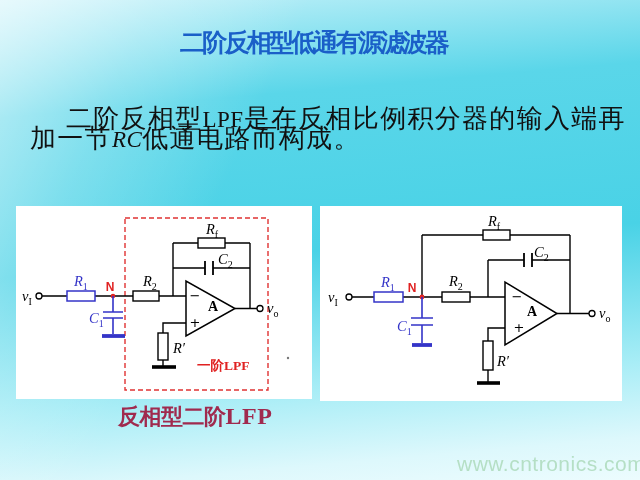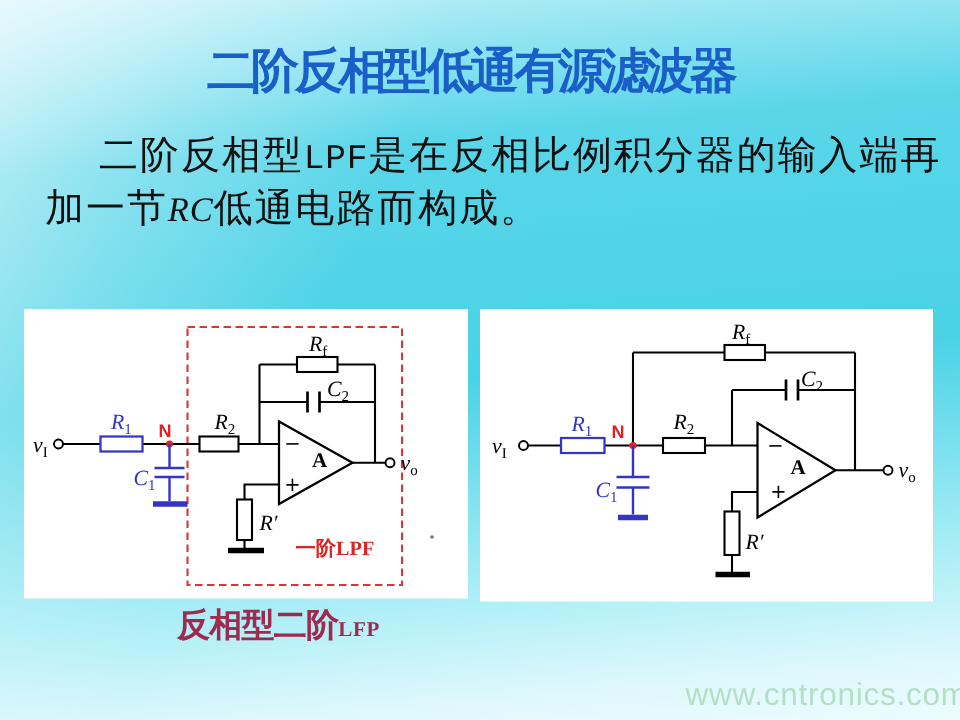--- a/index.html
+++ b/index.html
@@ -2,35 +2,35 @@
 <html><head>
 <meta charset="utf-8">
 <style>
   html,body{margin:0;padding:0;}
   .slide{position:relative;width:640px;height:480px;overflow:hidden;
     background:
       linear-gradient(115deg, rgba(255,255,255,.60) 0%, rgba(255,255,255,.25) 18%, rgba(255,255,255,0) 36%),
       linear-gradient(175deg, #c4f1f9 0%, #5ad6e9 22%, #49d2e6 52%, #a8edf6 78%, #ddf8fc 92%, #ecfcfe 100%);
     font-family:"Liberation Sans",sans-serif;}
   .title{position:absolute;left:0;top:26px;width:627px;text-align:center;
-    font-size:32px;font-weight:bold;color:#1a5fc8;letter-spacing:-2.75px;
+    font-size:25px;font-weight:bold;color:#1a5fc8;letter-spacing:-2.75px;
     font-family:"Liberation Serif",serif;white-space:nowrap;}
   .bodyline{position:absolute;color:#111;font-size:26px;
     font-family:"Liberation Serif",serif;white-space:nowrap;}
   .cjk{letter-spacing:1.3px;}
   .latin{font-size:23px;letter-spacing:.5px;}
-  .line1{left:66px;top:86px;font-family:Liberation Mono, monospace;}
+  .line1{left:66px;top:101px;}
   .line2{left:30px;top:121px;}
   .ital{font-style:italic;font-size:23px;letter-spacing:.5px;}
   .panel{position:absolute;background:#ffffff;}
   .panel-left{left:16px;top:206px;width:296px;height:193px;}
   .panel-right{left:320px;top:206px;width:302px;height:195px;}
   .caption{position:absolute;color:#a02a4e;font-weight:bold;
     font-family:"Liberation Serif",serif;white-space:nowrap;font-size:22px;letter-spacing:-0.5px;}
-  .caption .latcap{font-size:14px;letter-spacing:.5px;}
+  .caption .latcap{font-size:24px;letter-spacing:.5px;}
   .cap-left{left:118px;top:402px;}
   .cap-right{left:368px;top:408px;}
   .watermark{position:absolute;left:457px;top:452px;font-size:21px;color:#b5dfc5;
     font-family:"Liberation Sans",sans-serif;letter-spacing:.5px;}
   svg text{font-family:"Liberation Serif",serif;}
   .lbl{font-style:italic;font-size:14.5px;fill:#000;}
   .lblsub{font-style:normal;font-size:10px;fill:#000;}
   .blue,.bluesub{fill:#3434c8;}
   .redtxt{fill:#e02222;font-weight:bold;font-size:13.5px;font-style:normal;}
   .nodelbl{fill:#e02222;font-weight:bold;font-size:12px;font-style:normal;font-family:"Liberation Sans",sans-serif;}

